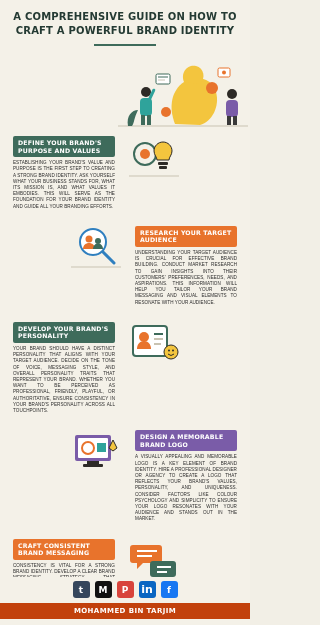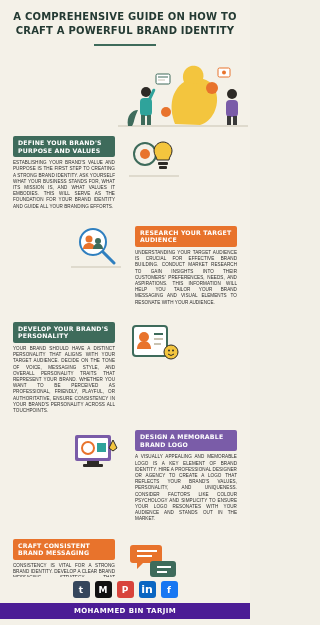--- a/index.html
+++ b/index.html
@@ -103,21 +103,21 @@
   .soc {
     width: 17px; height: 17px;
     border-radius: 3px;
     display: flex; align-items: center; justify-content: center;
     color: #fff;
     font-family: "DejaVu Sans", sans-serif;
     font-weight: bold;
     font-size: 9px;
   }
   .namebar {
-    background: #4c1d95;
+    background: #c2410c;
     color: #fff;
     font-family: "DejaVu Sans", sans-serif;
     font-weight: bold;
     font-size: 7px;
     letter-spacing: .4px;
     padding: 4px 0;
     text-transform: uppercase;
   }
 </style>
 </head>

